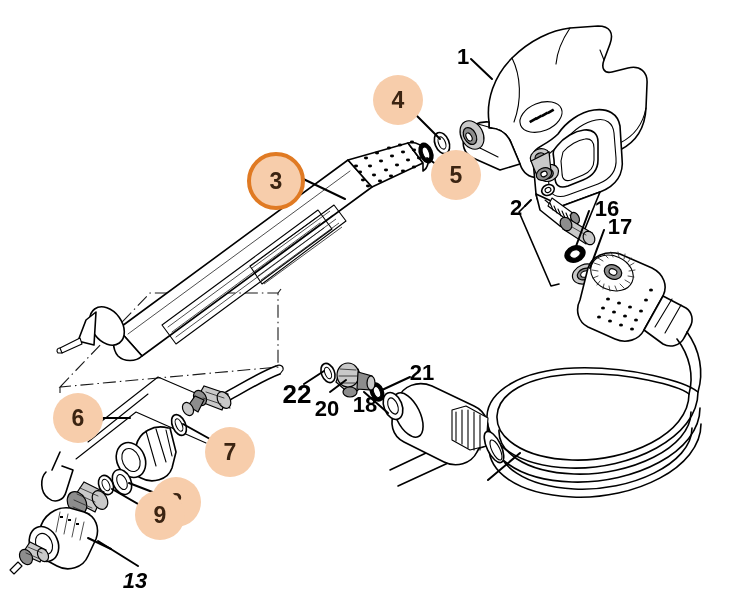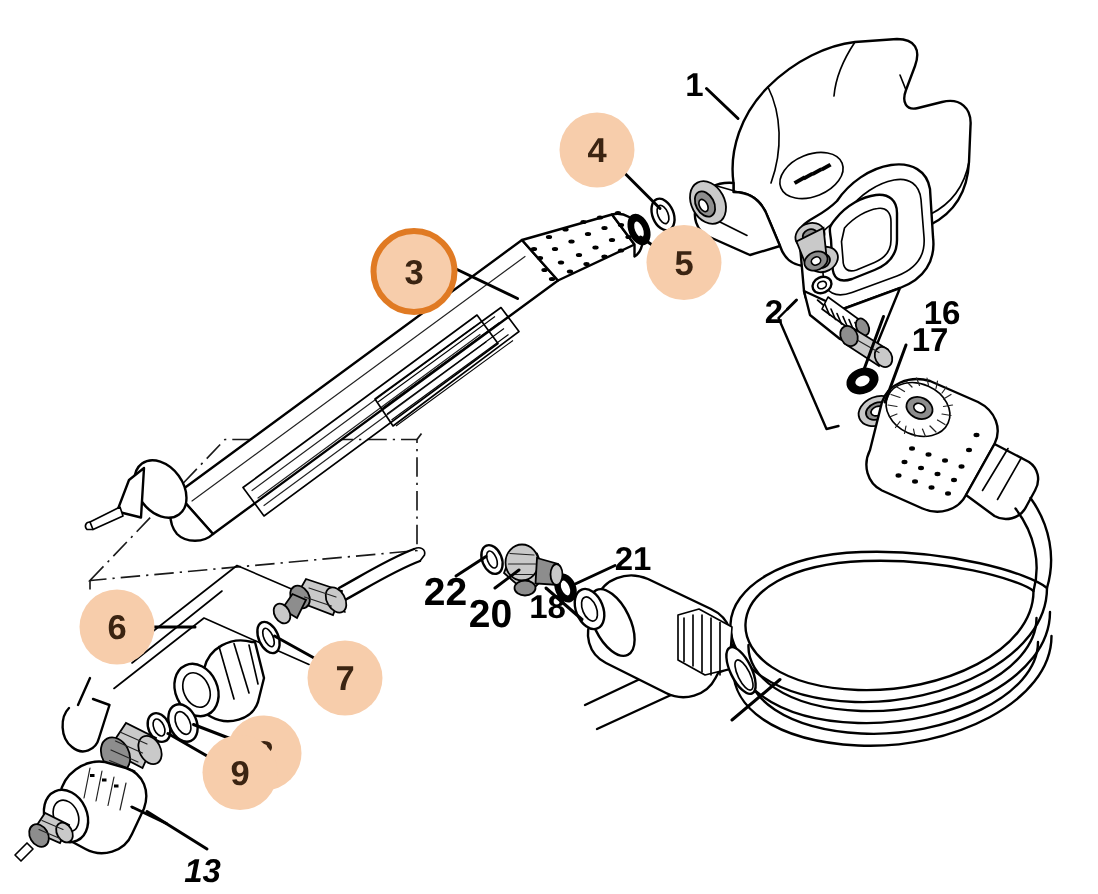--- a/index.html
+++ b/index.html
@@ -477,30 +477,30 @@
   </div>
   <div class="callout badge" style="left:151px; top:477px; width:50px; height:50px; font-size:23px; background:#f7cdab;">
     <span>8</span>
   </div>
   <div class="callout badge" style="left:135px; top:490px; width:50px; height:50px; font-size:23px; background:#f7cdab;">
     <span>9</span>
   </div>
   <div class="callout plain" style="left:119px; top:568px; width:32px; height:26px; font-size:22px;font-style:italic;">
     <span>13</span>
   </div>
-  <div class="callout plain" style="left:592px; top:196px; width:30px; height:26px; font-size:22px;margin-left:21px;">
+  <div class="callout plain" style="left:592px; top:196px; width:30px; height:26px; font-size:22px;">
     <span>16</span>
   </div>
   <div class="callout plain" style="left:605px; top:214px; width:30px; height:26px; font-size:22px;align-items:center;">
     <span>17</span>
   </div>
   <div class="callout plain" style="left:350px; top:392px; width:30px; height:26px; font-size:22px;text-align:right;">
     <span>18</span>
   </div>
-  <div class="callout plain" style="left:311px; top:396px; width:32px; height:26px; font-size:26px;">
+  <div class="callout plain" style="left:311px; top:396px; width:32px; height:26px; font-size:22px;">
     <span>20</span>
   </div>
   <div class="callout plain" style="left:406px; top:360px; width:32px; height:26px; font-size:22px;align-items:center;">
     <span>21</span>
   </div>
   <div class="callout plain" style="left:281px; top:381px; width:32px; height:26px; font-size:26px;">
     <span>22</span>
   </div>
 
 </div>

